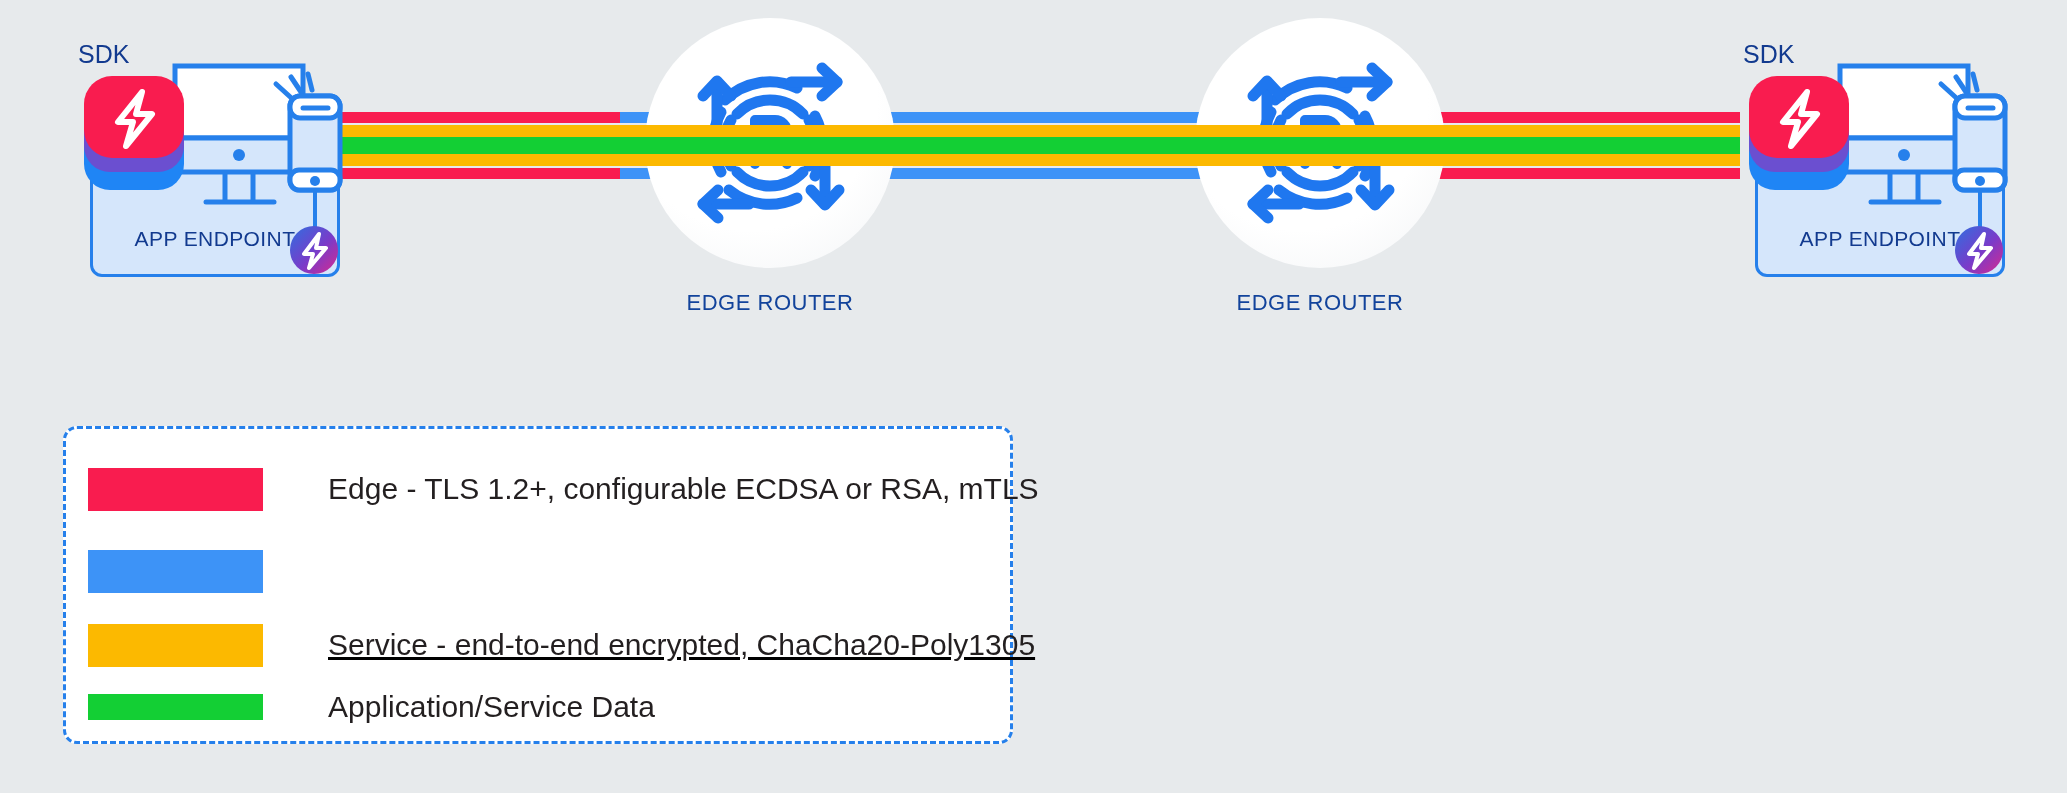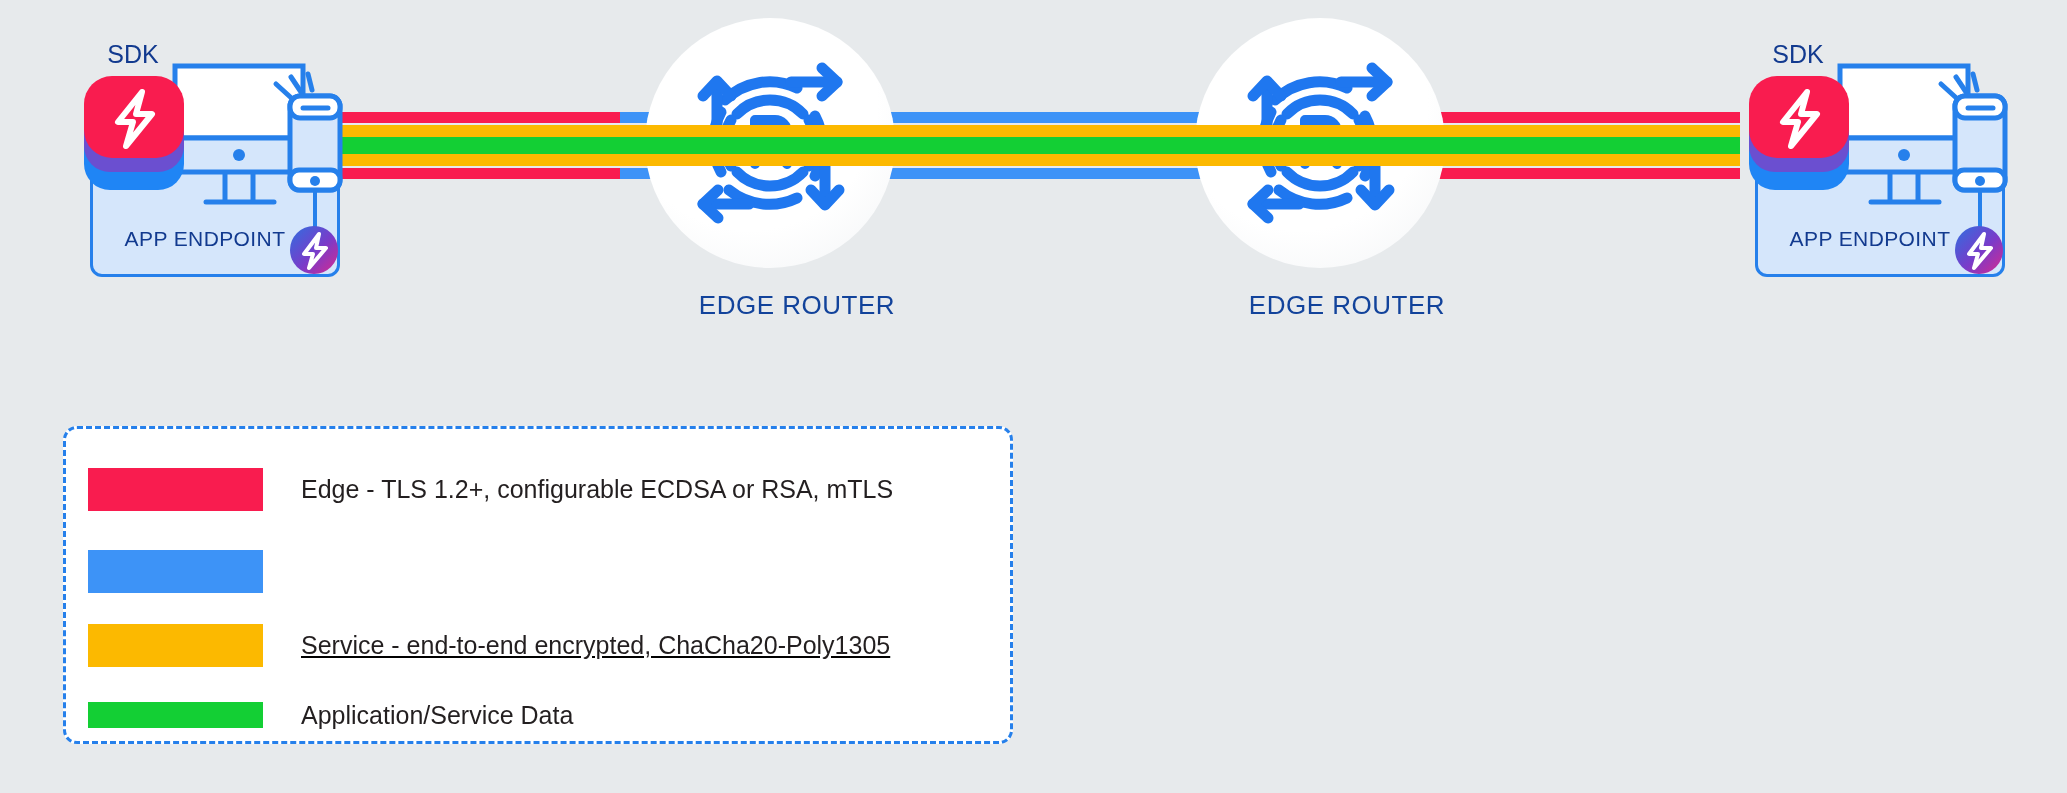--- a/index.html
+++ b/index.html
@@ -31,32 +31,32 @@
     height: 155px;
     background: #d5e6fb;
     border: 3px solid #2680eb;
     border-radius: 12px;
     box-sizing: border-box;
   }
   .endpoint-label {
     position: absolute;
     left: 22px;
     top: 175px;
-    width: 230px;
+    width: 250px;
     text-align: center;
     color: #123a8f;
     font-size: 21px;
     letter-spacing: 0.4px;
   }
   .sdk-label {
     position: absolute;
     left: 10px;
     top: -12px;
     width: 110px;
-    text-align: center;
+    text-align: left;
     color: #123a8f;
     font-size: 25px;
   }
   .sdk-stack { position: absolute; left: 8px; top: 18px; }
   .devices { position: absolute; left: 102px; top: 8px; }
   .pin { position: absolute; left: 218px; top: 170px; }
 
   
   .router { position: absolute; }
   .router-disc {
@@ -64,23 +64,23 @@
     width: 250px;
     height: 250px;
     border-radius: 50%;
     background: radial-gradient(circle at 42% 34%, #ffffff 0%, #ffffff 58%, #f8f9fa 80%, #f1f3f5 100%);
   }
   .router-glyph { position: absolute; left: 34px; top: 34px; }
   .router-label {
     position: absolute;
     top: 272px;
     width: 250px;
-    text-align: right;
+    text-align: center;
     color: #12439b;
-    font-size: 26px;
+    font-size: 22px;
     letter-spacing: 0.5px;
   }
 
   
   .legend {
     position: absolute;
     left: 63px;
     top: 426px;
     width: 950px;
     height: 318px;
@@ -96,22 +96,22 @@
     height: 48px;
     display: flex;
     align-items: center;
   }
   .legend-swatch {
     width: 175px;
     height: 43px;
     flex: 0 0 auto;
   }
   .legend-text {
-    margin-left: 38px;
-    font-size: 25px;
+    margin-left: 65px;
+    font-size: 30px;
     color: #231f20;
     white-space: nowrap;
   }
 </style>
 </head>
 <body>
 
 <div class="stage">
 
   <div class="cable" style="left:340px; top:112px; width:310px; height:60px;">
@@ -326,20 +326,20 @@
 
     <div class="legend-row" style="top:118px;">
       <div class="legend-swatch" style="background:#3d93f7;"></div>
     </div>
 
     <div class="legend-row" style="top:192px;text-decoration:underline;">
       <div class="legend-swatch" style="background:#fcb900;"></div>
       <div class="legend-text">Service - end-to-end encrypted, ChaCha20-Poly1305</div>
     </div>
 
-    <div class="legend-row" style="top:262px;">
+    <div class="legend-row" style="top:254px;">
       <div class="legend-swatch" style="background:#13cf34; height:26px;"></div>
       <div class="legend-text">Application/Service Data</div>
     </div>
 
   </div>
 
 </div>
 
 </body></html>

